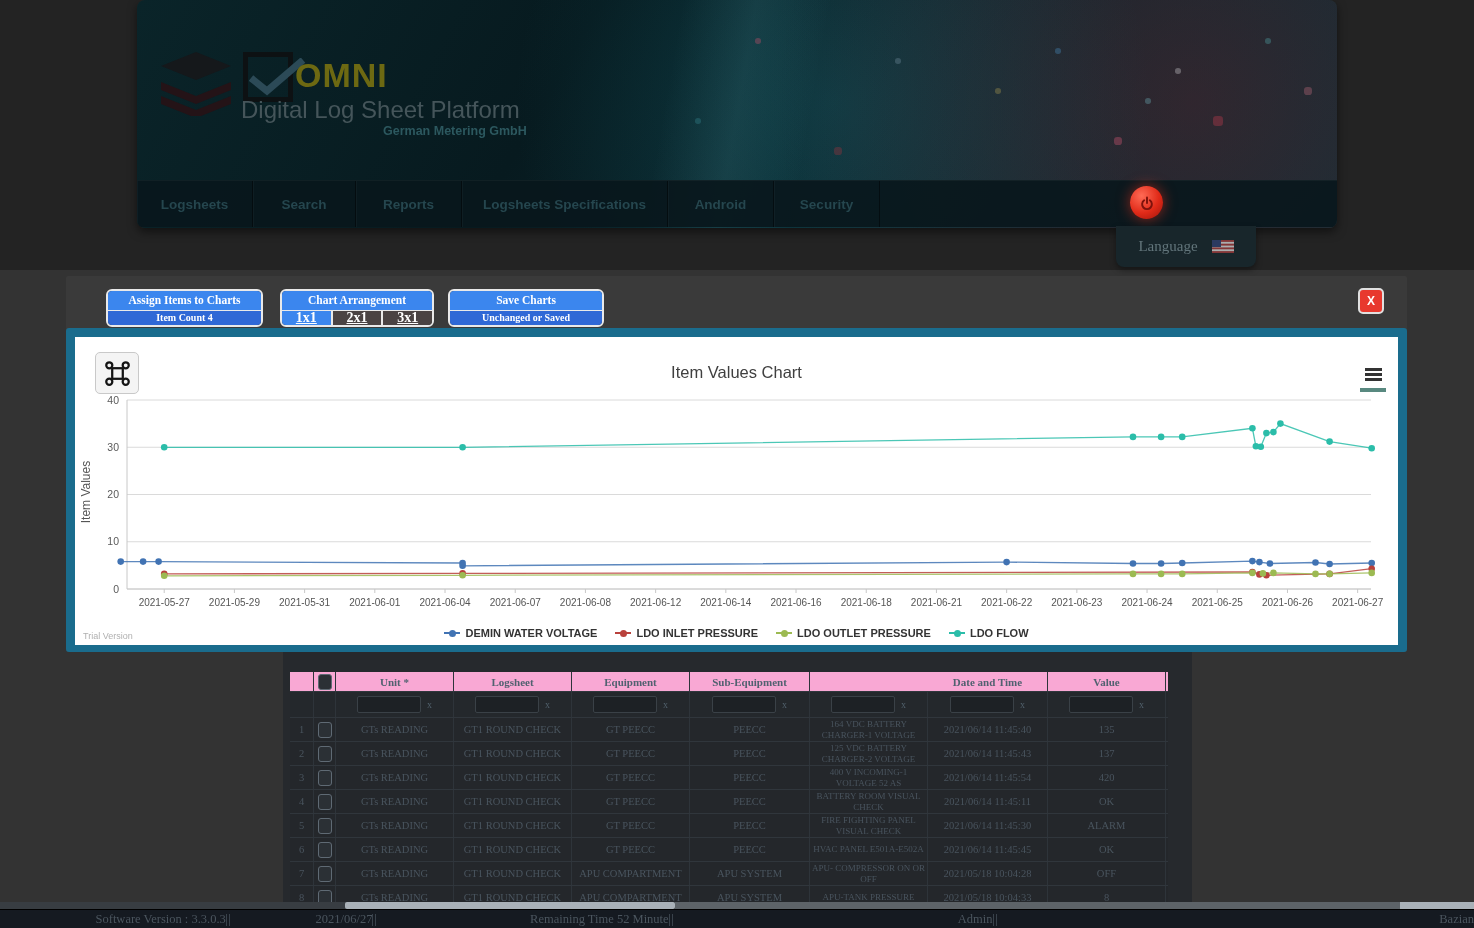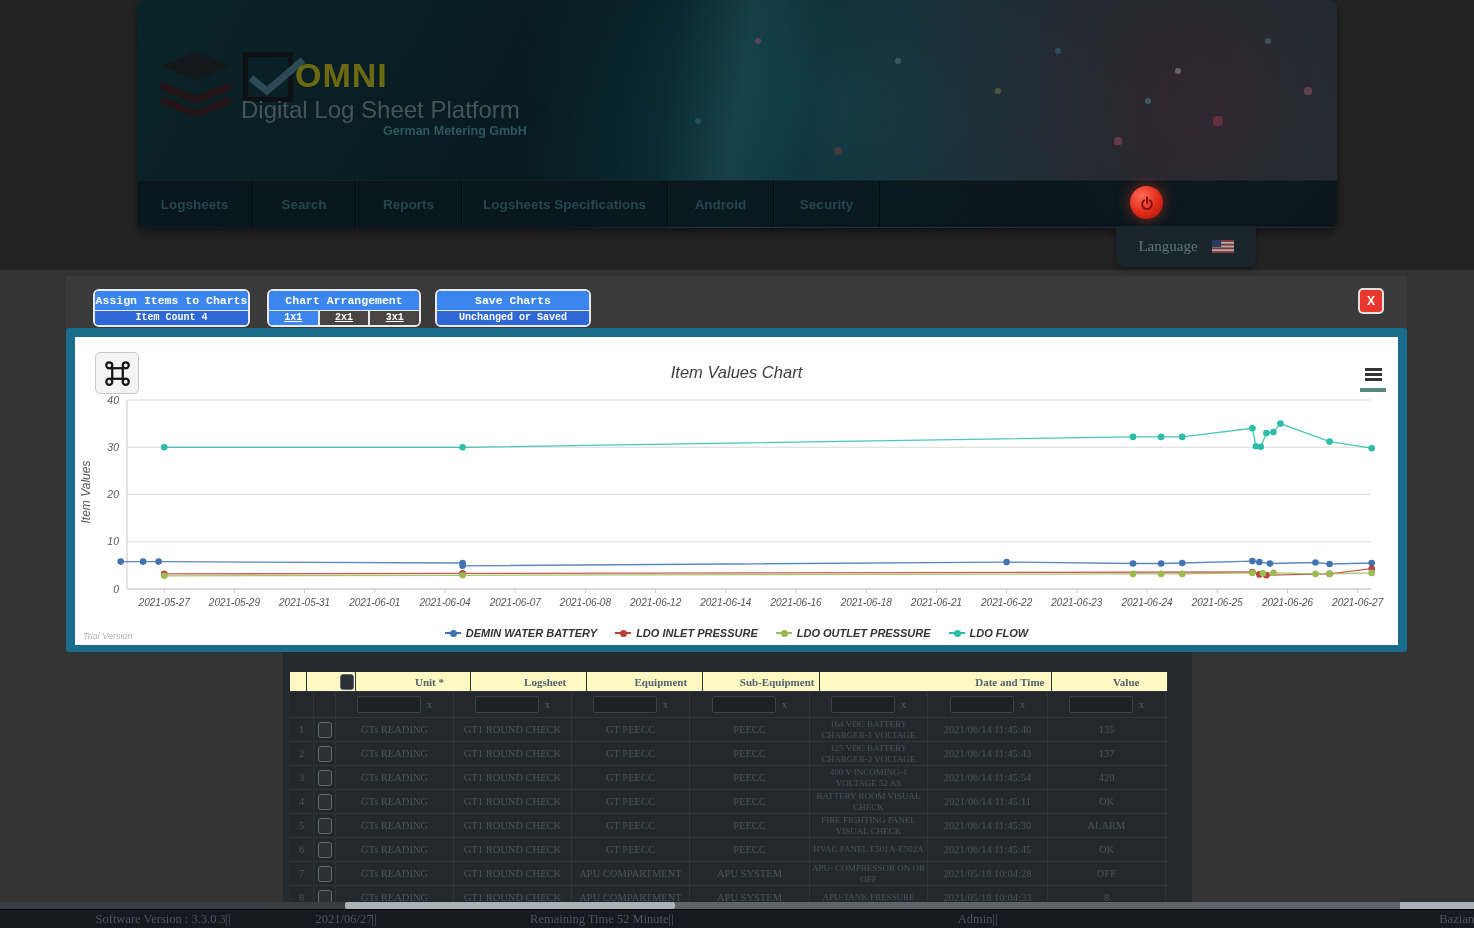--- a/index.html
+++ b/index.html
@@ -38,54 +38,54 @@
 
   .language-panel{position:absolute;left:1116px;top:226px;width:140px;height:41px;background:#18262b;
     border-radius:0 0 8px 8px;box-shadow:0 3px 6px rgba(0,0,0,.4);display:flex;align-items:center;
     justify-content:center;gap:14px;z-index:3;}
   .language-label{font-family:"Liberation Serif",serif;font-size:15px;color:#62757b;}
 
   
   .dialog{position:absolute;left:66px;top:276px;width:1341px;height:376px;background:#3a3a3a;z-index:10;
     border-radius:2px;}
   .dual-btn{position:absolute;border:2px solid #e9e9e9;border-radius:6px;overflow:hidden;cursor:pointer;
-    font-family:Liberation Mono, monospace;font-weight:bold;color:#fff;text-align:center;}
+    font-family:Liberation Serif, serif;font-weight:bold;color:#fff;text-align:center;margin-left:13px;}
   .dual-top{height:19px;line-height:19px;background:#3b86ee;font-size:11.5px;}
   .dual-bottom{height:14px;line-height:14px;background:#2f68d6;border-top:1px solid #e9e9e9;font-size:10px;}
   .arr-row{display:flex;height:14px;border-top:1px solid #e9e9e9;}
-  .arr-opt{flex:1;line-height:14px;font-size:10px;background:#4a4343;border-left:2px solid #e9e9e9;cursor:pointer;text-align:center;}
+  .arr-opt{flex:1;line-height:14px;font-size:14px;background:#4a4343;border-left:2px solid #e9e9e9;cursor:pointer;text-align:center;}
   .arr-opt:first-child{border-left:none;}
   .arr-opt.active{background:#3b86ee;}
   .arr-opt .u{text-decoration:underline;}
   .close-btn{position:absolute;right:23px;top:12px;width:22px;height:22px;background:#e8382e;border:2px solid #e0e0e0;
     border-radius:5px;color:#fff;font-size:12px;font-weight:bold;display:flex;align-items:center;justify-content:center;cursor:pointer;}
 
   .chart-frame{position:absolute;left:0;top:52px;width:1341px;height:324px;box-sizing:border-box;
     border:9px solid #1a6c8d;border-radius:3px;background:#fff;}
-  .chart{position:relative;width:1323px;height:308px;background:#fff;overflow:hidden;font-style:italic;}
+  .chart{position:relative;width:1323px;height:308px;background:#fff;overflow:hidden;}
   .cmd-btn{position:absolute;left:20px;top:15px;width:42px;height:40px;border:1px solid #c9c9c9;border-radius:5px;
     background:#f4f4f4;display:flex;align-items:center;justify-content:center;cursor:pointer;z-index:2;}
   .chart-title{position:absolute;left:0;top:26px;width:100%;text-align:center;font-size:16.5px;color:#404040;}
   .burger{position:absolute;right:16px;top:31px;width:17px;cursor:pointer;z-index:2;}
   .burger div{height:2.5px;background:#333;margin-bottom:2.5px;}
   .burger-underline{position:absolute;right:12px;top:51px;width:26px;height:4px;background:#306b60;opacity:.8;}
   .y-axis-title{position:absolute;left:-34px;top:148px;width:90px;text-align:center;font-size:12px;color:#555;
     transform:rotate(-90deg);}
   .legend{position:absolute;left:0;bottom:6px;width:100%;display:flex;justify-content:center;gap:18px;align-items:center;}
   .legend-item{display:flex;align-items:center;gap:5px;cursor:pointer;}
   .legend-marker{position:relative;width:16px;height:2px;display:inline-block;}
   .legend-dot{position:absolute;left:5px;top:-2.5px;width:7px;height:7px;border-radius:50%;display:inline-block;}
   .legend-label{font-size:11px;font-weight:bold;color:#333;}
   .trial{position:absolute;left:8px;bottom:4px;font-size:9px;color:#b0b0b0;}
 
   
   .table-panel{position:absolute;left:283px;top:651px;width:909px;height:260px;background:#26292d;z-index:1;}
   .results-table{position:absolute;left:7px;top:21px;width:878px;font-family:"Liberation Serif",serif;}
   .t-row{display:flex;border-bottom:1px solid #30363c;background:#24272b;}
-  .t-head{background:#fef9c3;height:19px;gap:33px;}
+  .t-head{background:#f9a8d4;height:19px;}
   .t-filter{height:25px;background:#24282c;}
   .t-data{height:23px;}
   .t-cell{box-sizing:border-box;border-right:1px solid #2e343a;display:flex;align-items:center;justify-content:center;
     color:#49545e;font-size:10.5px;overflow:hidden;text-align:center;}
   .h-cell{color:#516170;font-weight:bold;font-size:11px;}
   .item-cell{font-size:9px;line-height:1.15;padding:0 2px;}
   .checkbox{width:12px;height:14px;border:1px solid #5f6a74;border-radius:3px;background:#2b3035;display:inline-block;}
   .f-input{width:58px;height:13px;background:#1d2125;border:1px solid #3a4147;border-radius:2px;outline:none;
     color:#6a747e;font-size:10px;}
   .f-x{margin-left:6px;color:#50606b;font-size:10px;cursor:pointer;}
@@ -456,21 +456,21 @@
             <circle cx="1198.4" cy="95.1" r="3.3" fill="#2bbda9"></circle>
             <circle cx="1205.4" cy="86.6" r="3.3" fill="#2bbda9"></circle>
             <circle cx="1254.6" cy="104.6" r="3.3" fill="#2bbda9"></circle>
             <circle cx="1296.7" cy="111.2" r="3.3" fill="#2bbda9"></circle>
           </svg>
         <div class="legend">
             <div class="legend-item">
               <span class="legend-marker" style="background: rgb(65, 115, 179);">
                 <span class="legend-dot" style="background: rgb(65, 115, 179);"></span>
               </span>
-              <span class="legend-label">DEMIN WATER BATTERY</span>
+              <span class="legend-label">DEMIN WATER VOLTAGE</span>
             </div>
             <div class="legend-item">
               <span class="legend-marker" style="background: rgb(185, 65, 60);">
                 <span class="legend-dot" style="background: rgb(185, 65, 60);"></span>
               </span>
               <span class="legend-label">LDO INLET PRESSURE</span>
             </div>
             <div class="legend-item">
               <span class="legend-marker" style="background: rgb(156, 186, 82);">
                 <span class="legend-dot" style="background: rgb(156, 186, 82);"></span>

